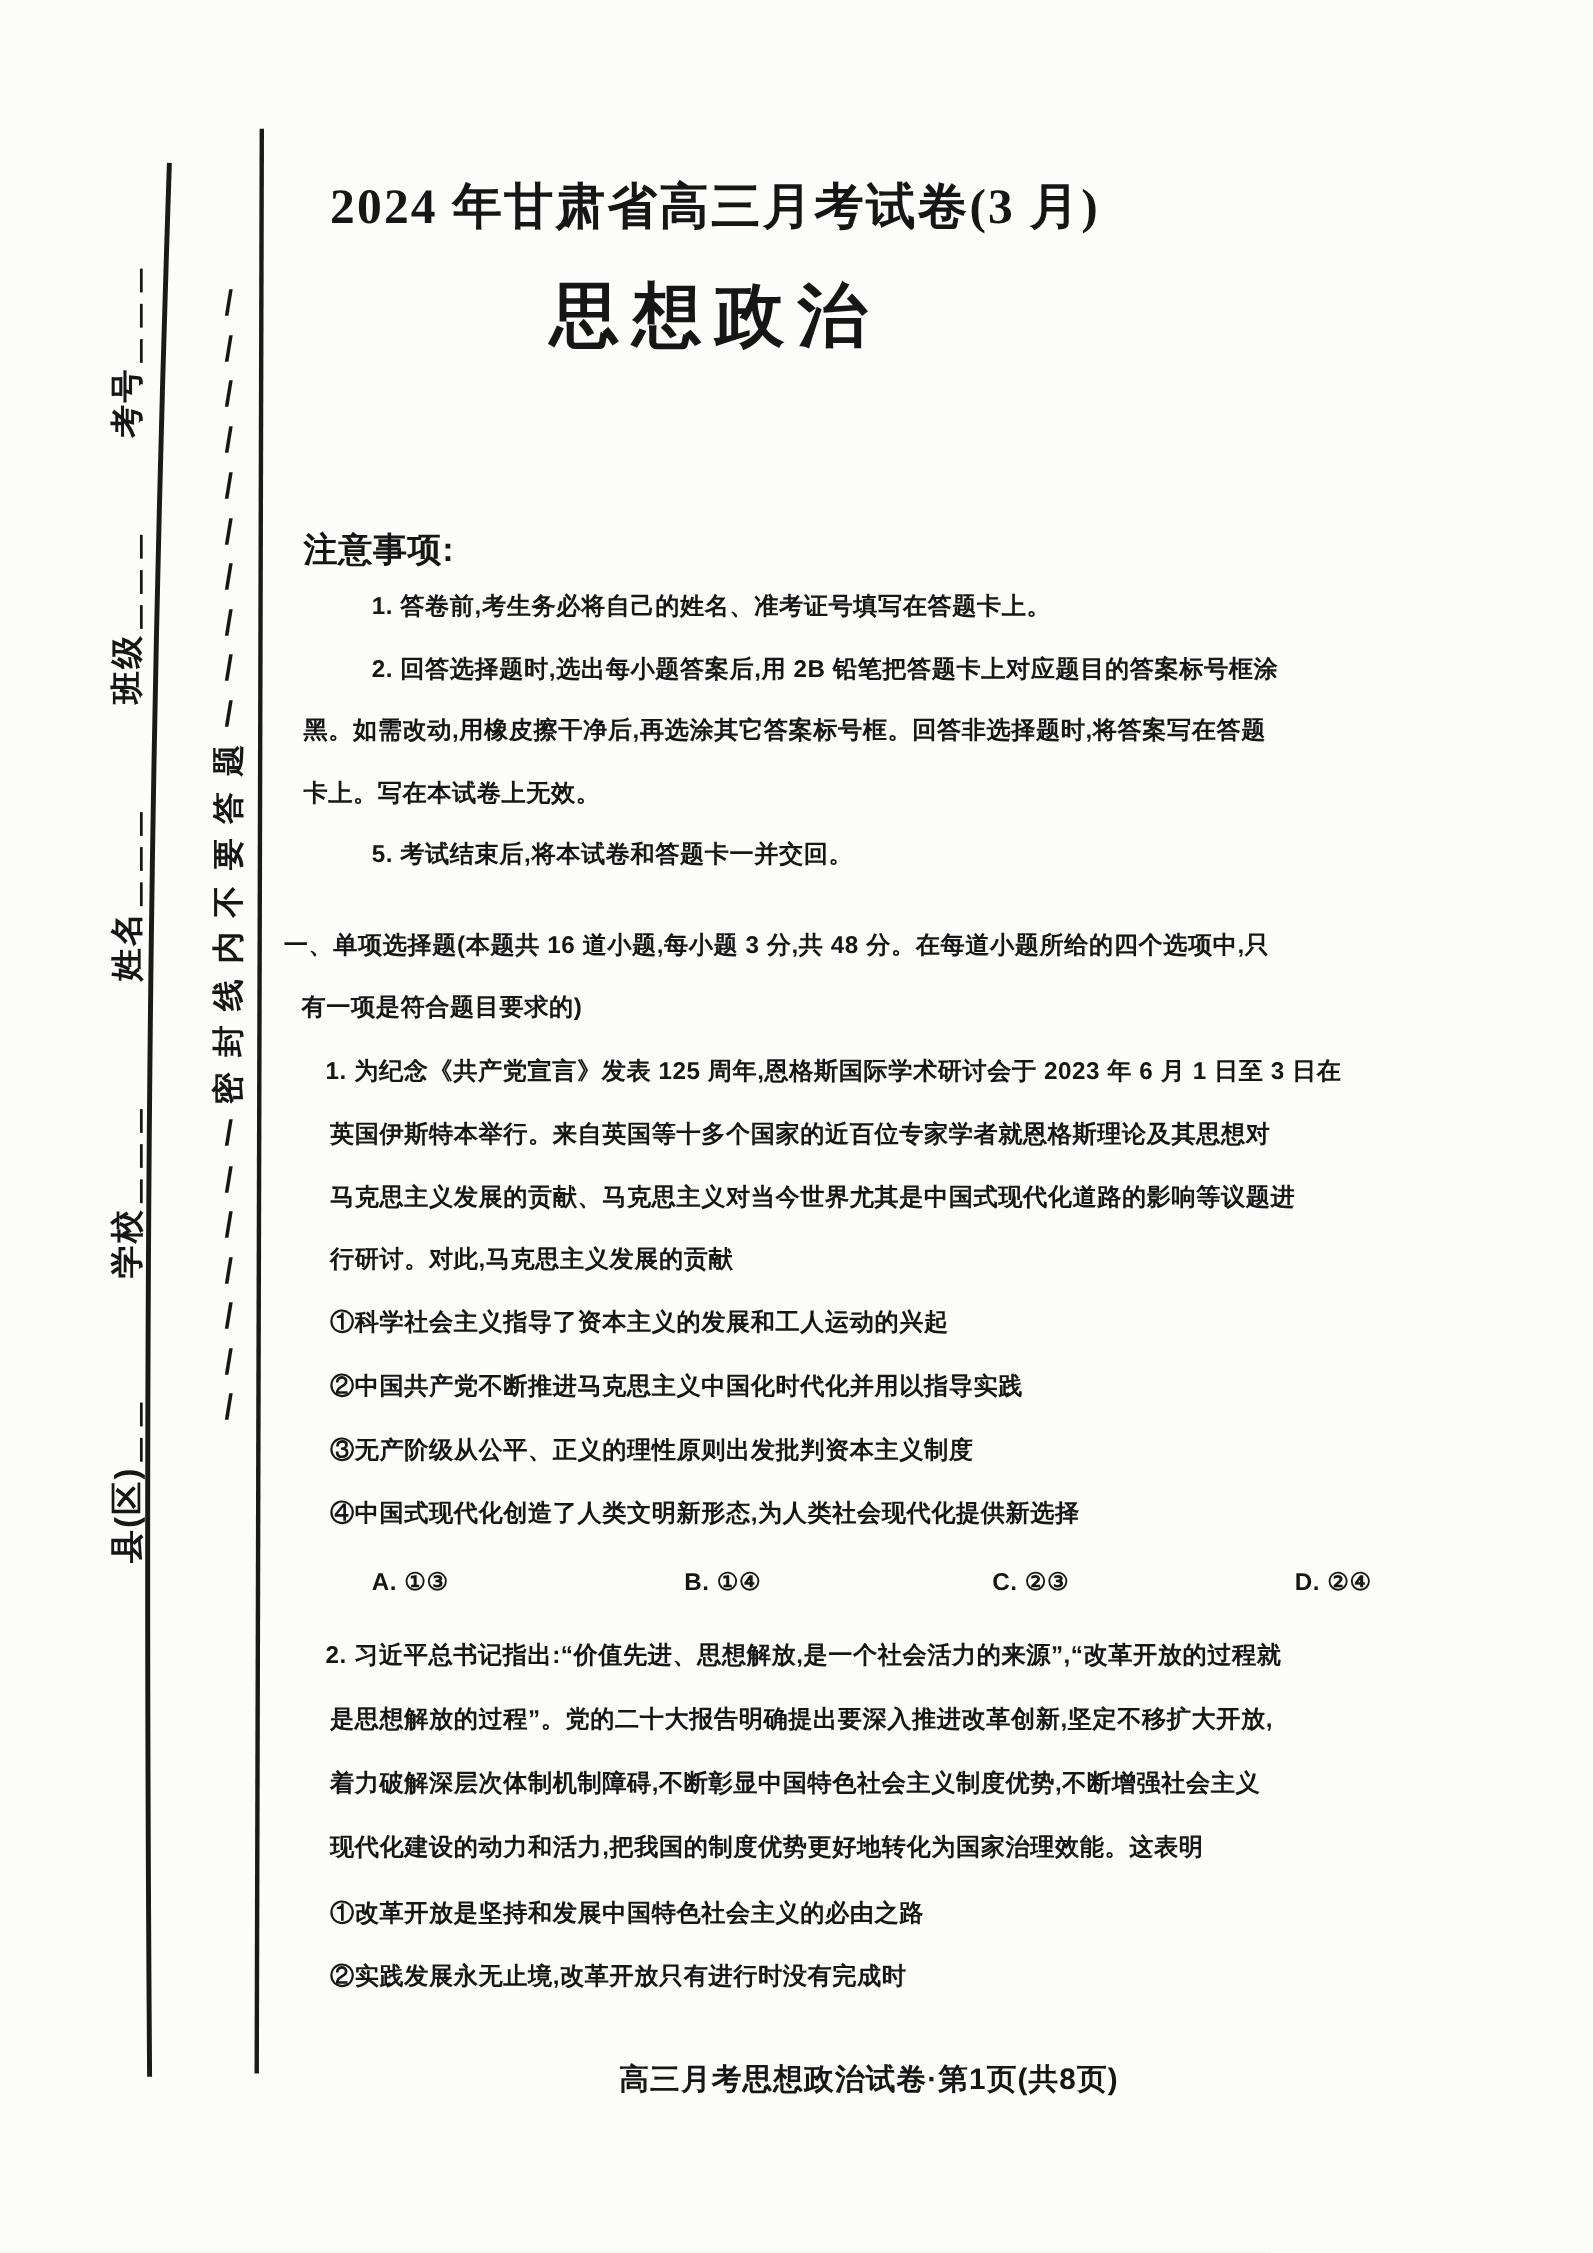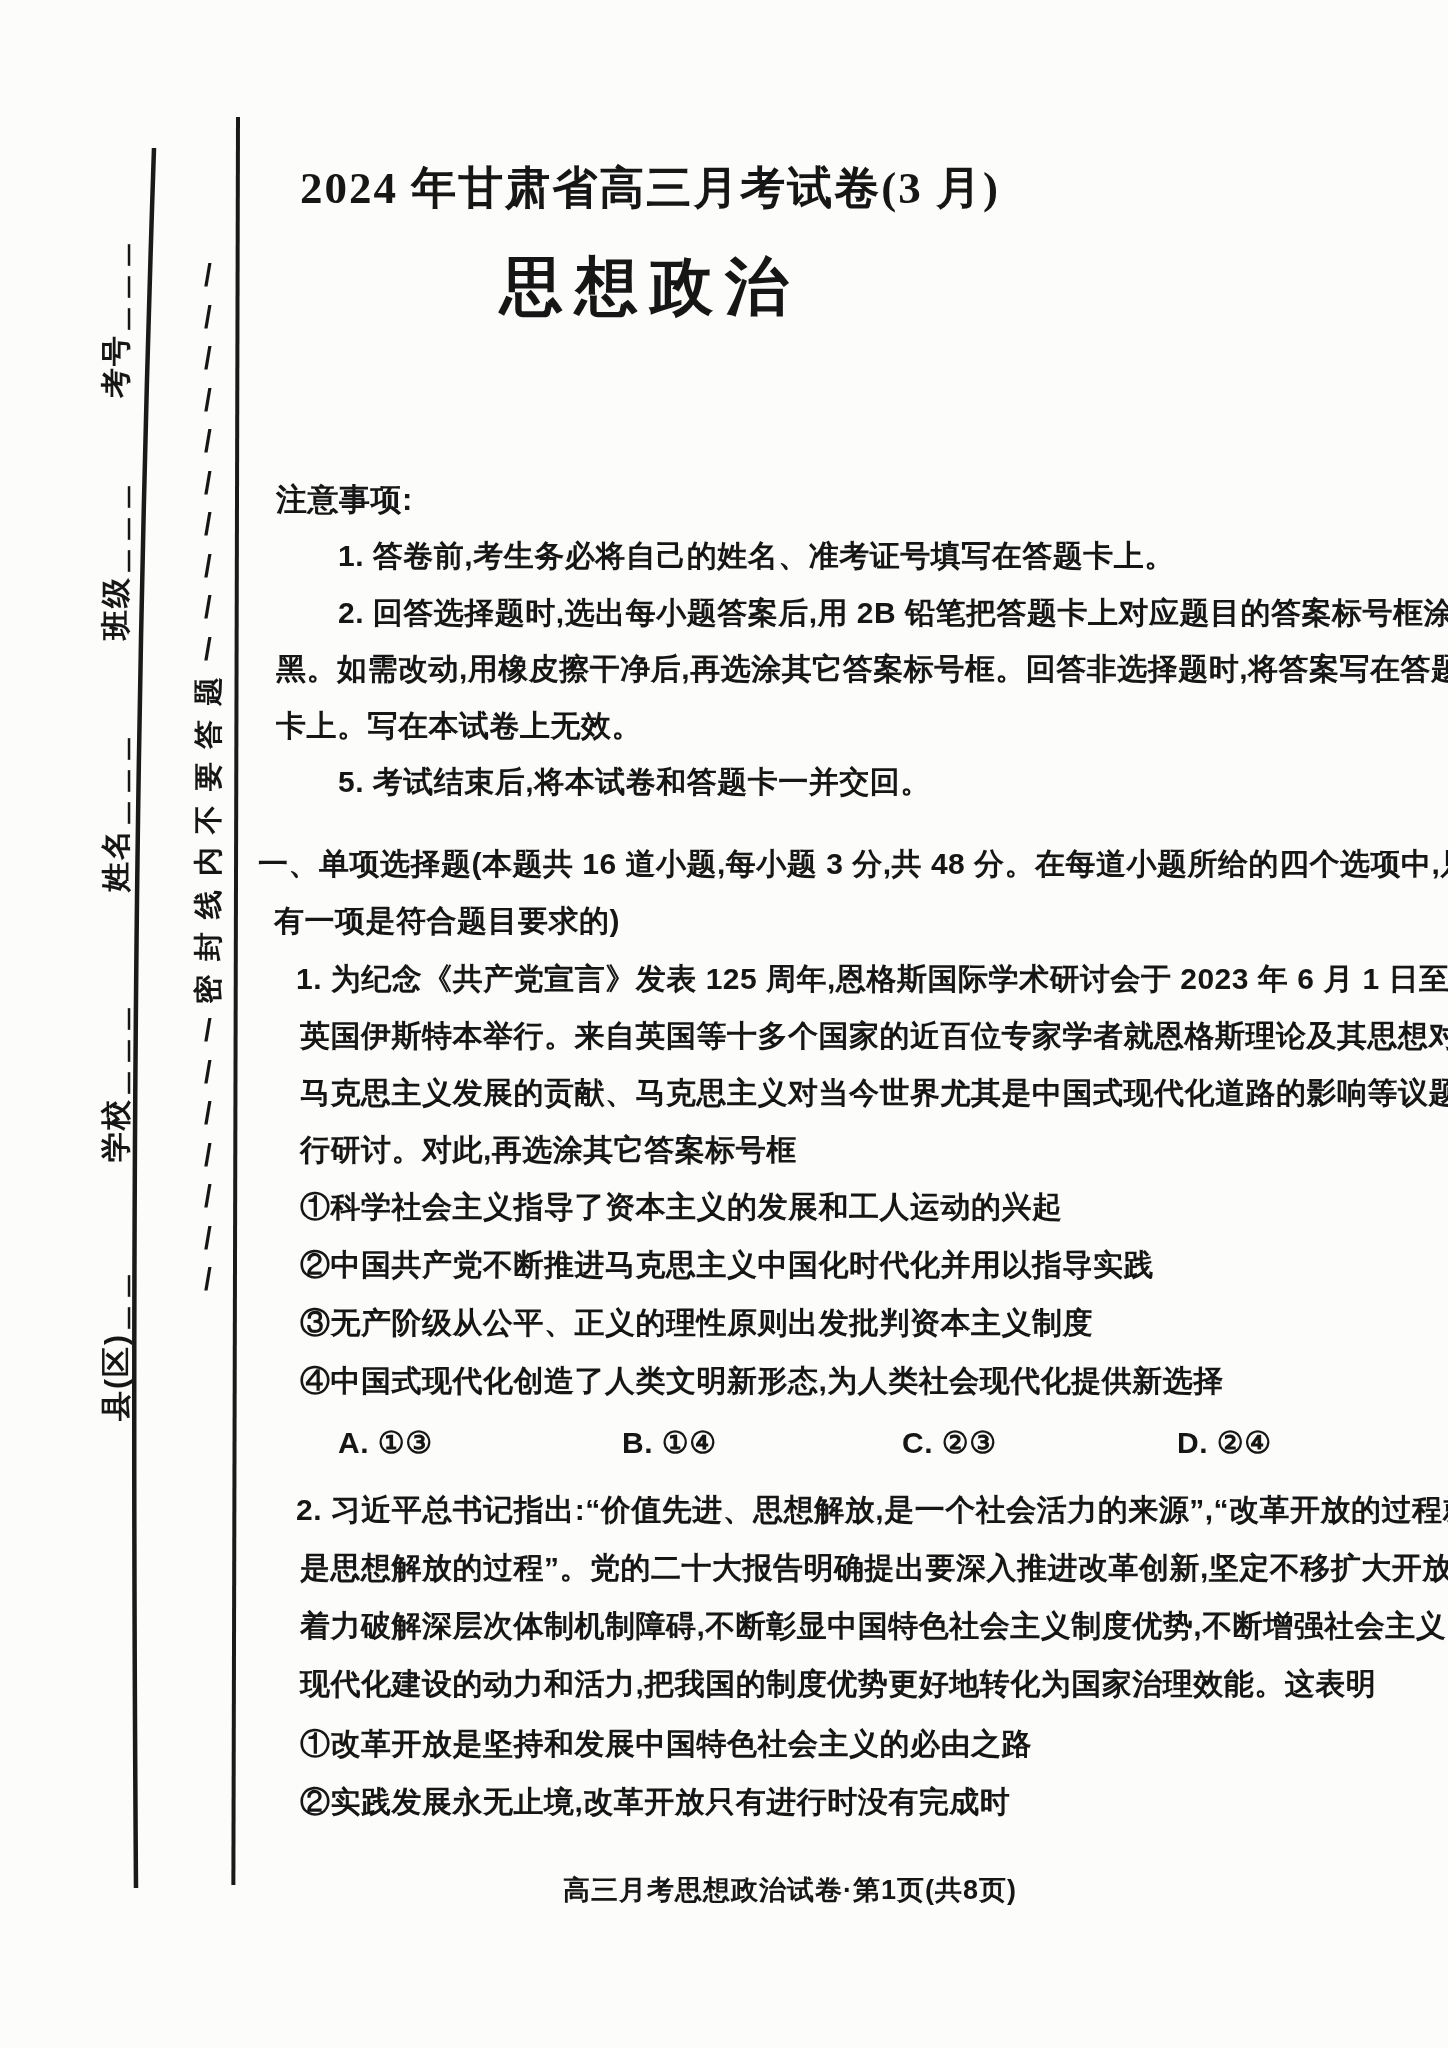--- a/index.html
+++ b/index.html
@@ -2,21 +2,21 @@
 <html><head>
 <meta charset="utf-8">
 <style>
   html,body{margin:0;padding:0;background:#e8e8e6;}
   .page{
     position:relative;width:1448px;height:2048px;margin:0 auto;
     background:#fcfcfa;overflow:hidden;
     font-family:"Liberation Sans",sans-serif;font-weight:bold;color:#161616;
   }
   .abs{position:absolute;white-space:nowrap;}
-  .body-line{font-size:30px;letter-spacing:.5px;line-height:1.2;}
+  .body-line{font-size:22px;letter-spacing:.5px;line-height:1.2;}
   .page-title{left:240px;width:820px;top:158px;text-align:center;font-size:45px;letter-spacing:2px;font-family:Liberation Serif, serif;}
   .page-subtitle{left:240px;width:820px;top:244px;text-align:center;font-size:63px;letter-spacing:12px;}
   .footer-line{left:470px;width:640px;top:1872px;text-align:center;font-size:27px;letter-spacing:1px;}
 
   
   .fold-line{left:118px;top:146px;}
   .cut-line{left:236px;top:117px;width:4px;height:1768px;background:#1a1a1a;transform:rotate(.15deg);transform-origin:top center;}
   .side-label{position:absolute;left:116px;width:0;height:0;}
   .side-label>span{position:absolute;top:0;left:0;display:inline-block;white-space:nowrap;
     transform:translate(-50%,-50%) rotate(-90deg);font-size:30px;letter-spacing:2px;}
@@ -92,21 +92,21 @@
   <div class="abs body-line ind-a" style="top:651px;">黑。如需改动,用橡皮擦干净后,再选涂其它答案标号框。回答非选择题时,将答案写在答题</div>
   <div class="abs body-line ind-a" style="top:708px;">卡上。写在本试卷上无效。</div>
   <div class="abs body-line ind-b" style="top:764px;">5. 考试结束后,将本试卷和答题卡一并交回。</div>
 
   <div class="abs body-line ind-e" style="top:846px;">一、单项选择题(本题共 16 道小题,每小题 3 分,共 48 分。在每道小题所给的四个选项中,只</div>
   <div class="abs body-line ind-e" style="top:903px;margin-left:16px;">有一项是符合题目要求的)</div>
 
   <div class="abs body-line ind-c" style="top:961px;">1. 为纪念《共产党宣言》发表 125 周年,恩格斯国际学术研讨会于 2023 年 6 月 1 日至 3 日在</div>
   <div class="abs body-line ind-d" style="top:1018px;">英国伊斯特本举行。来自英国等十多个国家的近百位专家学者就恩格斯理论及其思想对</div>
   <div class="abs body-line ind-d" style="top:1075px;">马克思主义发展的贡献、马克思主义对当今世界尤其是中国式现代化道路的影响等议题进</div>
-  <div class="abs body-line ind-d" style="top:1132px;">行研讨。对此,再选涂其它答案标号框</div>
+  <div class="abs body-line ind-d" style="top:1132px;">行研讨。对此,马克思主义发展的贡献</div>
   <div class="abs body-line ind-d" style="top:1189px;">①科学社会主义指导了资本主义的发展和工人运动的兴起</div>
   <div class="abs body-line ind-d" style="top:1247px;">②中国共产党不断推进马克思主义中国化时代化并用以指导实践</div>
   <div class="abs body-line ind-d" style="top:1305px;">③无产阶级从公平、正义的理性原则出发批判资本主义制度</div>
   <div class="abs body-line ind-d" style="top:1363px;">④中国式现代化创造了人类文明新形态,为人类社会现代化提供新选择</div>
   <div class="abs body-line" style="top:1425px;left:338px;">A. ①③</div>
   <div class="abs body-line" style="top:1425px;left:622px;">B. ①④</div>
   <div class="abs body-line" style="top:1425px;left:902px;">C. ②③</div>
   <div class="abs body-line" style="top:1425px;left:1177px;">D. ②④</div>
 
   <div class="abs body-line ind-c" style="top:1492px;">2. 习近平总书记指出:“价值先进、思想解放,是一个社会活力的来源”,“改革开放的过程就</div>

